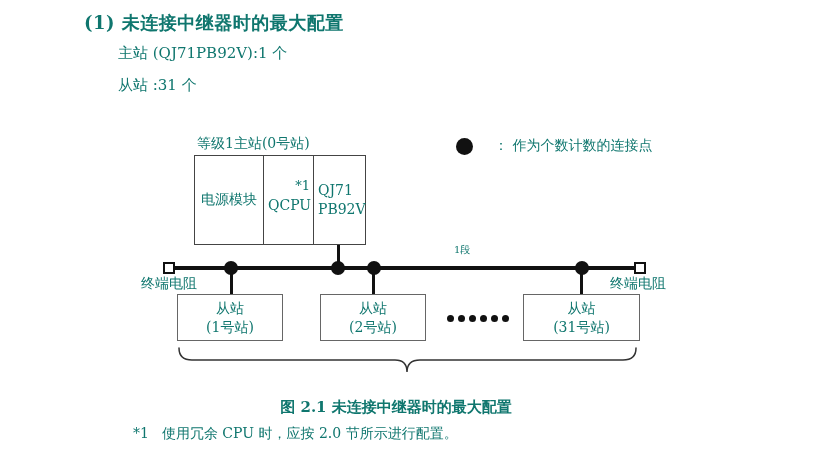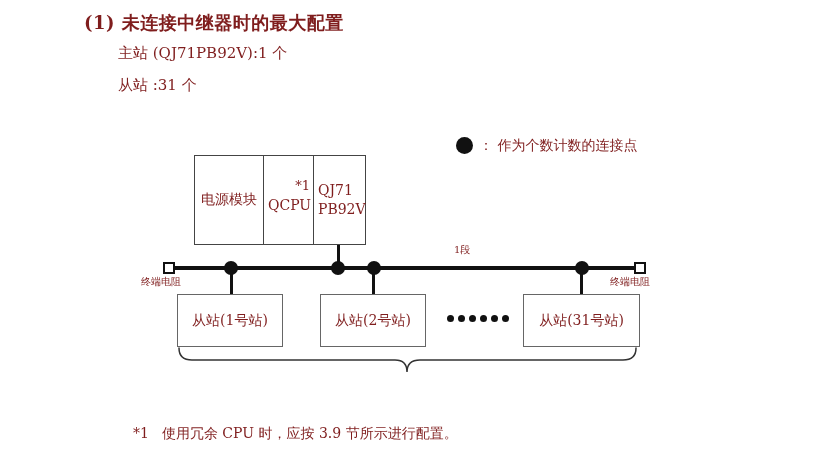--- a/index.html
+++ b/index.html
@@ -1,34 +1,34 @@
 <!DOCTYPE html>
 <html><head>
 <meta charset="utf-8">
 <style>
   html,body{margin:0;padding:0;background:#ffffff;}
   .page{
     position:relative;
     width:821px;height:457px;
     background:#ffffff;
     font-family:"DejaVu Serif","Liberation Serif",serif;
-    color:#7f1d1d;
+    color:#0f766e;
     overflow:hidden;
   }
   .heading{
     position:absolute;left:84px;top:11px;
     font-size:18px;font-weight:bold;letter-spacing:0.5px;
     white-space:nowrap;
   }
   .spec{position:absolute;left:118px;font-size:15px;white-space:nowrap;}
   .spec1{top:44px;text-align:center;}
   .spec2{top:76px;}
 
   
-  .legend{position:absolute;left:456px;top:137px;display:flex;align-items:flex-start;}
+  .legend{position:absolute;left:456px;top:137px;display:flex;align-items:flex-end;gap:15px;}
   .legend-dot{width:17px;height:17px;border-radius:50%;background:#111;display:inline-block;}
   .legend-text{font-size:14px;margin-left:6px;white-space:nowrap;}
 
   
   .master-label{position:absolute;left:197px;top:135px;font-size:14px;white-space:nowrap;}
   .master-box{
     position:absolute;left:194px;top:155px;width:172px;height:90px;
     border:1px solid #444;background:#fff;display:flex;box-sizing:border-box;
   }
   .mcell{box-sizing:border-box;font-size:14px;}
@@ -48,38 +48,38 @@
   }
 
   
   .bus{position:absolute;left:171px;top:266px;width:468px;height:4px;background:#111;}
   .term{
     position:absolute;top:262px;width:12px;height:12px;
     border:2px solid #111;background:#fff;box-sizing:border-box;
   }
   .term-left{left:163px;}
   .term-right{left:634px;}
-  .term-label{position:absolute;font-size:10px;white-space:nowrap;}
+  .term-label{position:absolute;font-size:14px;white-space:nowrap;}
   .term-label-left{left:141px;top:275px;}
   .term-label-right{left:610px;top:275px;}
   .segment-label{position:absolute;left:454px;top:243px;font-size:10px;white-space:nowrap;}
 
   .dot{position:absolute;top:261px;width:14px;height:14px;border-radius:50%;background:#111;}
   .dot-s1{left:224px;} .dot-master{left:331px;} .dot-s2{left:367px;} .dot-s3{left:575px;}
 
   .vline{position:absolute;width:3px;background:#111;}
   .drop-master{left:337px;top:245px;height:22px;}
   .drop-s1{left:230px;top:270px;height:25px;}
   .drop-s2{left:372px;top:270px;height:25px;}
   .drop-s3{left:580px;top:270px;height:25px;}
 
   
   .slave-box{
-    position:absolute;top:294px;height:53px;border:1px solid #666;background:#fff;
-    box-sizing:border-box;display:flex;flex-direction:row;align-items:center;
+    position:absolute;top:294px;height:47px;border:1px solid #666;background:#fff;
+    box-sizing:border-box;display:flex;flex-direction:column;align-items:center;
     justify-content:center;font-size:14px;line-height:1.3;
   }
   .slave-1{left:177px;width:106px;}
   .slave-2{left:320px;width:106px;}
   .slave-3{left:523px;width:117px;}
 
   .edots{position:absolute;left:447px;top:315px;display:flex;gap:4px;}
   .edots span{width:7px;height:7px;border-radius:50%;background:#111;display:inline-block;}
 
   .brace{position:absolute;left:178px;top:347px;}
@@ -102,20 +102,21 @@
 
   <div class="heading">(1) 未连接中继器时的最大配置</div>
   <div class="spec spec1">主站 (QJ71PB92V):1 个</div>
   <div class="spec spec2">从站 :31 个</div>
 
   <div class="legend">
     <span class="legend-dot"></span>
     <span class="legend-text">： 作为个数计数的连接点</span>
   </div>
 
+  <div class="master-label">等级1主站(0号站)</div>
 
   <div class="master-box">
     <div class="mcell mcell-power">电源模块</div>
     <div class="mcell mcell-cpu">
       <span class="cpu-note">*1</span>
       <span class="cpu-label">QCPU</span>
     </div>
     <div class="mcell mcell-module">
       <span>QJ71</span>
       <span>PB92V</span>
@@ -160,19 +161,20 @@
       <span></span>
       <span></span>
       <span></span>
       <span></span>
   </div>
 
   <svg class="brace" width="459" height="27" viewBox="0 0 459 27">
     <path d="M 1 1 Q 1 13 14 13 L 217 13 Q 229 13 229 25 Q 229 13 242 13 L 445 13 Q 458 13 458 1" fill="none" stroke="#333" stroke-width="1.5" stroke-linecap="round"></path>
   </svg>
 
+  <div class="caption">图 2.1 未连接中继器时的最大配置</div>
 
   <div class="footnote">
     <span class="footnote-marker">*1</span>
-    <span>使用冗余 CPU 时，应按 3.9 节所示进行配置。</span>
+    <span>使用冗余 CPU 时，应按 2.0 节所示进行配置。</span>
   </div>
 
 </div>
 
 </body></html>

